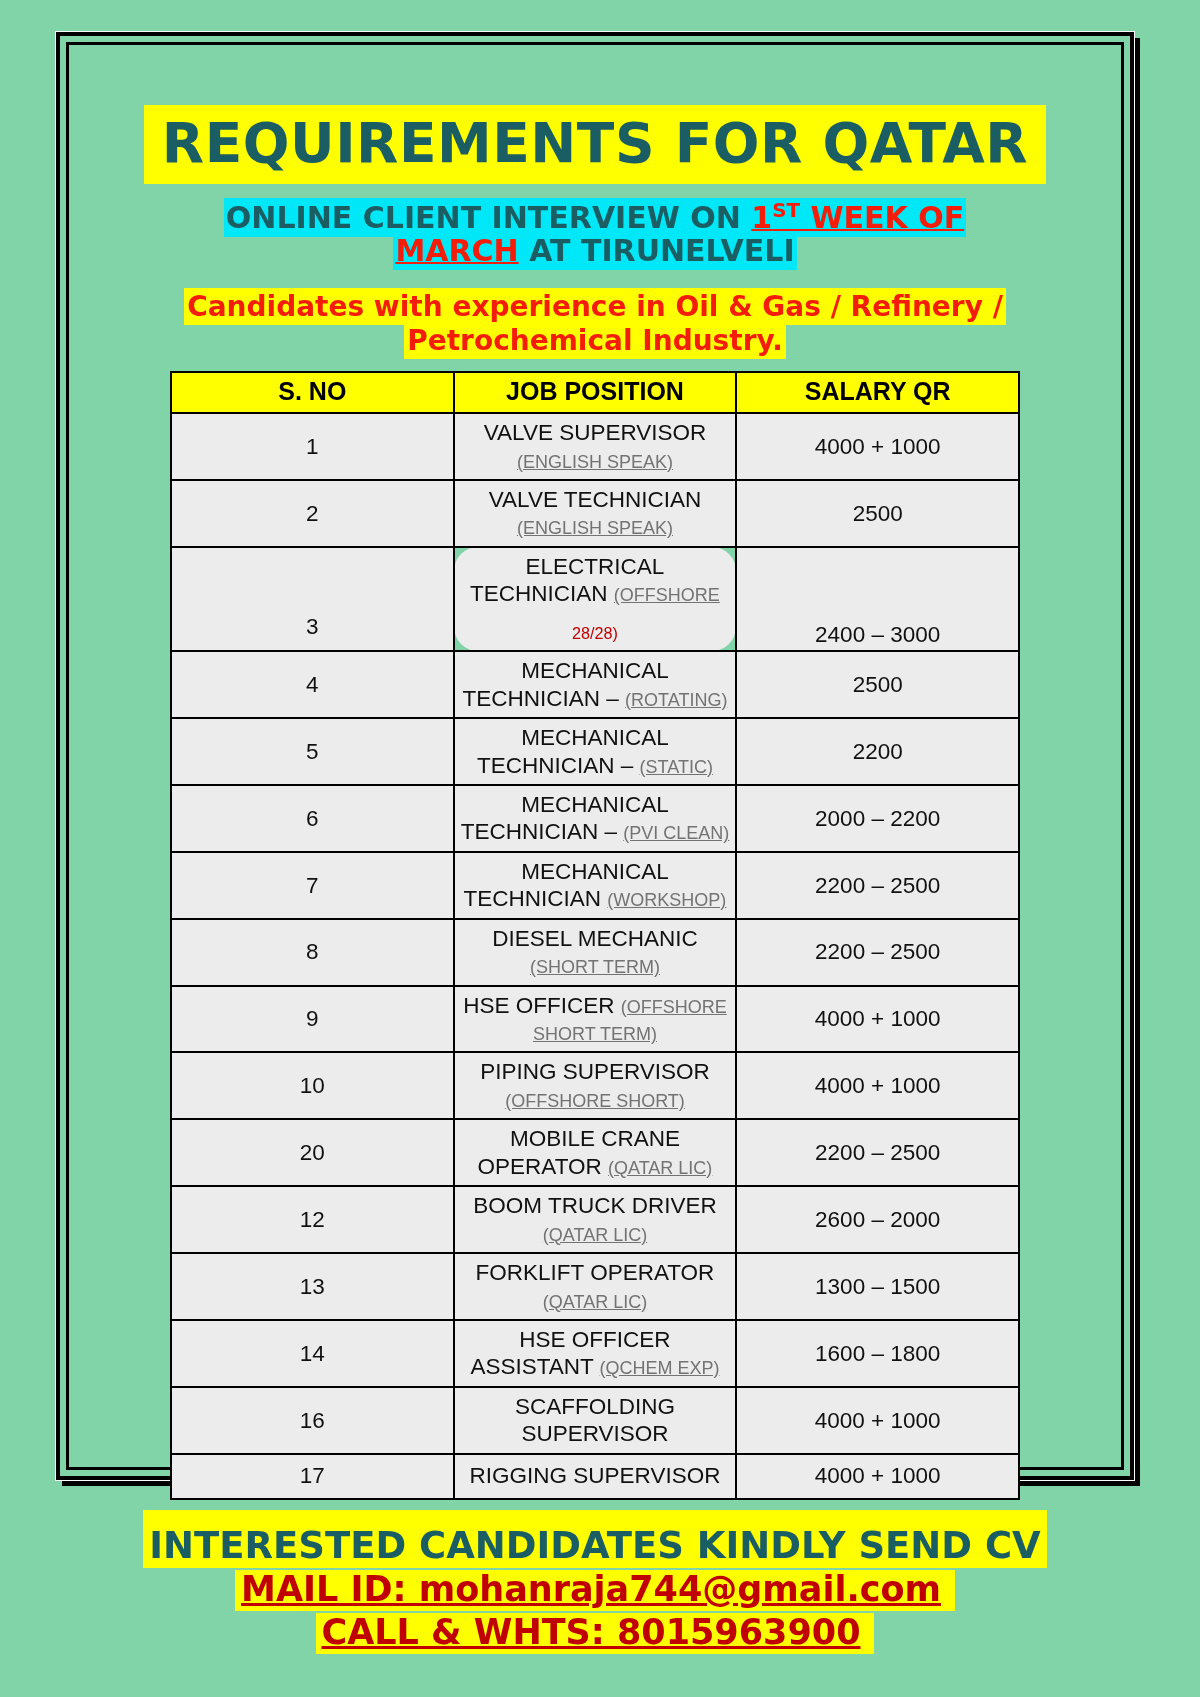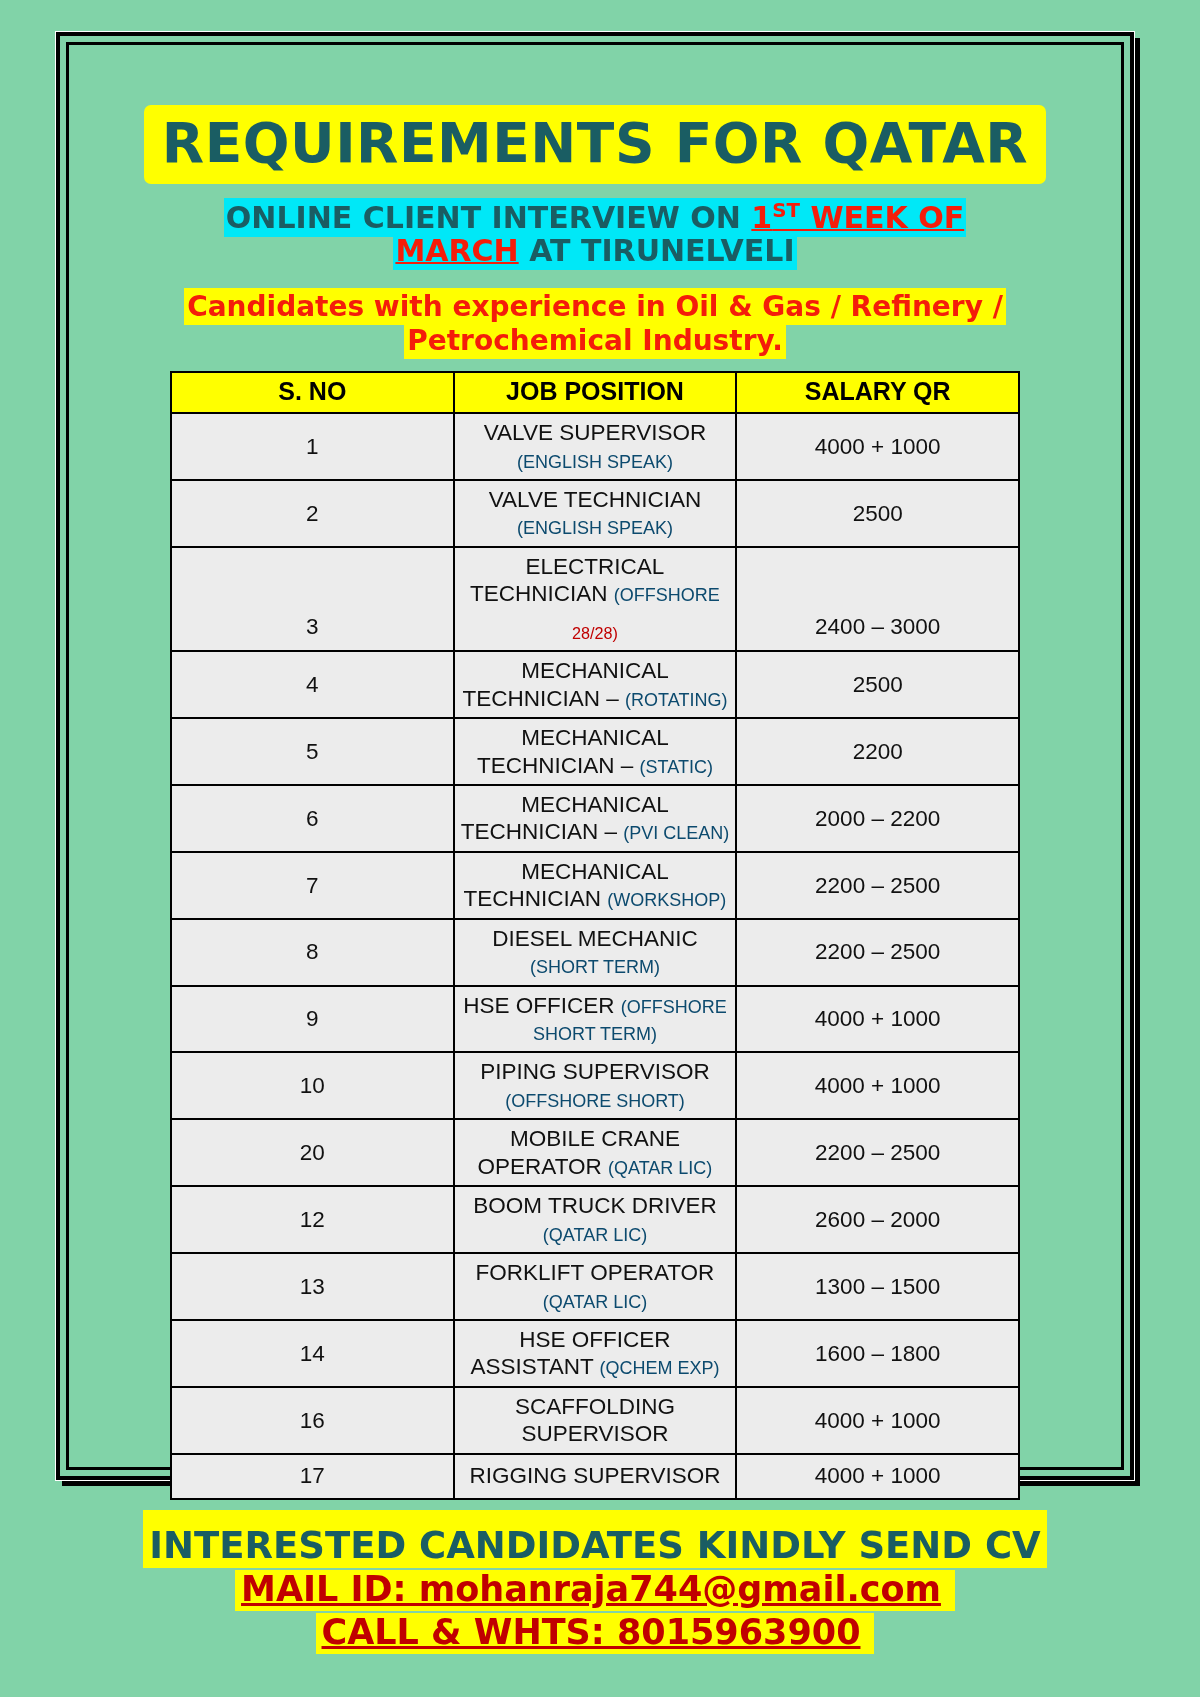--- a/index.html
+++ b/index.html
@@ -62,21 +62,20 @@
     display: inline-block;
     background: #ffff00;
     color: #1a5d63;
     font-family: "DejaVu Sans", sans-serif;
     font-size: 55px;
     font-weight: bold;
     letter-spacing: 0.5px;
     line-height: 1.25;
     padding: 4px 18px 6px 18px;
     white-space: nowrap;
-    border-radius: 7px;
   }
 
   .subtitle-wrap {
     text-align: center;
     margin: 16px 0 0 0;
     line-height: 1.12;
   }
   .subtitle-line {
     display: inline;
     background: #00e8f7;
@@ -135,21 +134,21 @@
     background: #ececec;
     color: #111111;
     font-size: 22.5px;
     padding: 5px 4px;
     height: 45px;
     line-height: 1.22;
   }
   td.sno { width: 100px; font-size: 22px; }
   td.pos { width: 550px; }
   td.sal { width: 200px; white-space: nowrap; }
-  .q { color: #0c4a6e; font-size: 0.80em; font-weight: normal; }
+  .q { color: #737373; font-size: 0.80em; font-weight: normal; text-decoration: underline; }
   .q-small { color: #c00000; font-size: 0.72em; }
   .dash { font-weight: normal; }
 
   
   .footer {
     text-align: center;
     margin-top: 10px;
     line-height: 1.06;
   }
   .foot-cv {
@@ -219,22 +218,22 @@
               <td class="pos"><span>VALVE SUPERVISOR </span><span class="q">(ENGLISH SPEAK)</span></td>
               <td class="sal">4000 + 1000</td>
             </tr>
             <tr>
               <td class="sno">2</td>
               <td class="pos"><span>VALVE TECHNICIAN </span><span class="q">(ENGLISH SPEAK)</span></td>
               <td class="sal">2500</td>
             </tr>
             <tr>
               <td class="sno" style="vertical-align: bottom; padding-bottom: 10px;">3</td>
-              <td class="pos" style="vertical-align: top; height: 88px;"><span>ELECTRICAL TECHNICIAN </span><span class="q">(OFFSHORE</span><div style="height: 10px;"></div><span class="q-small">28/28)</span></td>
-              <td class="sal" style="vertical-align: bottom; padding-bottom: 10px;">2400 – 3000</td>
+              <td class="pos" style="vertical-align: top; height: 88px; border-radius: 24px;"><span>ELECTRICAL TECHNICIAN </span><span class="q">(OFFSHORE</span><div style="height: 10px;"></div><span class="q-small">28/28)</span></td>
+              <td class="sal" style="vertical-align: bottom; padding-bottom: 2px;">2400 – 3000</td>
             </tr>
             <tr>
               <td class="sno">4</td>
               <td class="pos"><span>MECHANICAL TECHNICIAN </span><span class="dash">– </span><span class="q">(ROTATING)</span></td>
               <td class="sal">2500</td>
             </tr>
             <tr>
               <td class="sno">5</td>
               <td class="pos"><span>MECHANICAL TECHNICIAN </span><span class="dash">– </span><span class="q">(STATIC)</span></td>
               <td class="sal">2200</td>

